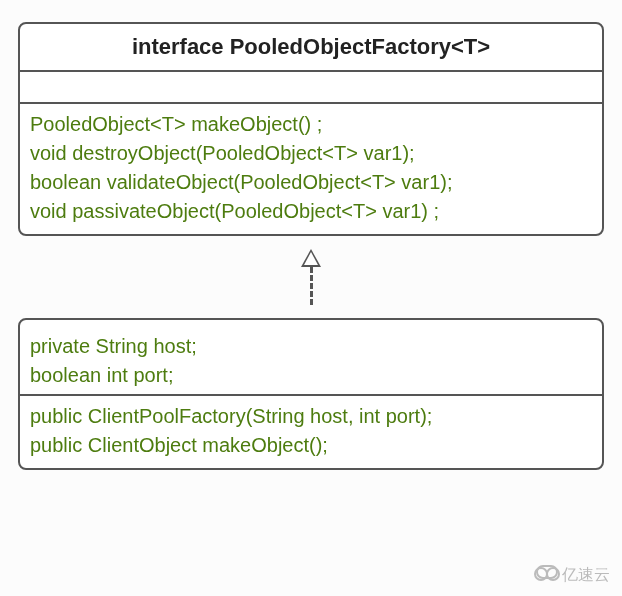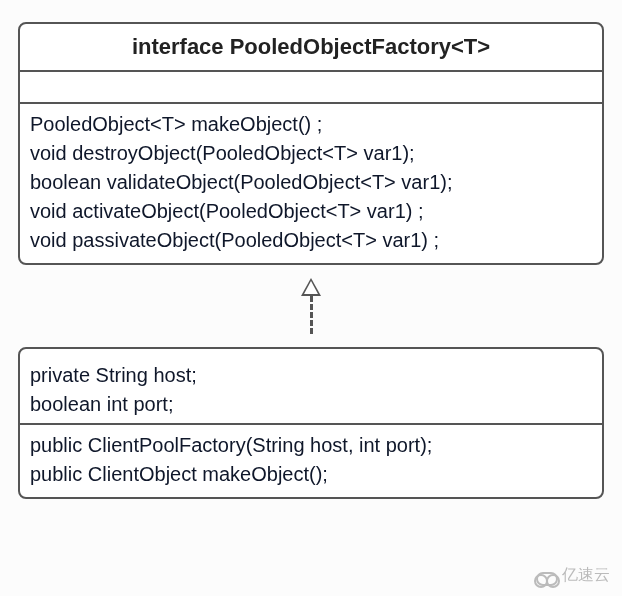--- a/index.html
+++ b/index.html
@@ -32,21 +32,21 @@
     }
     .uml-empty {
       height: 32px;
       border-bottom: 2px solid #555;
     }
     .uml-section {
       padding: 6px 10px 8px 10px;
     }
     .uml-line {
       font-size: 20px;
-      color: #0f172a;
+      color: #4d7c0f;
       line-height: 1.45;
       white-space: nowrap;
     }
     .uml-section-divider {
       border-bottom: 2px solid #555;
     }
     .arrow-wrap {
       display: flex;
       flex-direction: column;
       align-items: center;
@@ -75,21 +75,21 @@
     .arrow-shaft {
       width: 0;
       height: 38px;
       border-left: 3px dashed #555;
     }
     .watermark {
       position: absolute;
       right: 12px;
       bottom: 10px;
       display: flex;
-      align-items: flex-end;
+      align-items: flex-start;
       gap: 4px;
       color: #bbb;
       font-size: 16px;
     }
     .watermark-icon {
       width: 22px;
       height: 14px;
       border: 2px solid #bbb;
       border-radius: 10px;
       position: relative;
@@ -112,21 +112,20 @@
 </head>
 <body>
 
 <div class="uml-box" id="box-interface">
   <div class="uml-title">interface PooledObjectFactory&lt;T&gt;</div>
   <div class="uml-empty"></div>
   <div class="uml-section">
     <div class="uml-line">PooledObject&lt;T&gt; makeObject() ;</div>
     <div class="uml-line">void destroyObject(PooledObject&lt;T&gt; var1);</div>
     <div class="uml-line">boolean validateObject(PooledObject&lt;T&gt; var1);</div>
-    <div class="uml-line">void activateObject(PooledObject&lt;T&gt; var1) ;</div>
     <div class="uml-line">void passivateObject(PooledObject&lt;T&gt; var1) ;</div>
   </div>
 </div>
 
 <div class="arrow-wrap">
   <div class="arrow-head"></div>
   <div class="arrow-shaft"></div>
 </div>
 
 <div class="uml-box" id="box-class">

